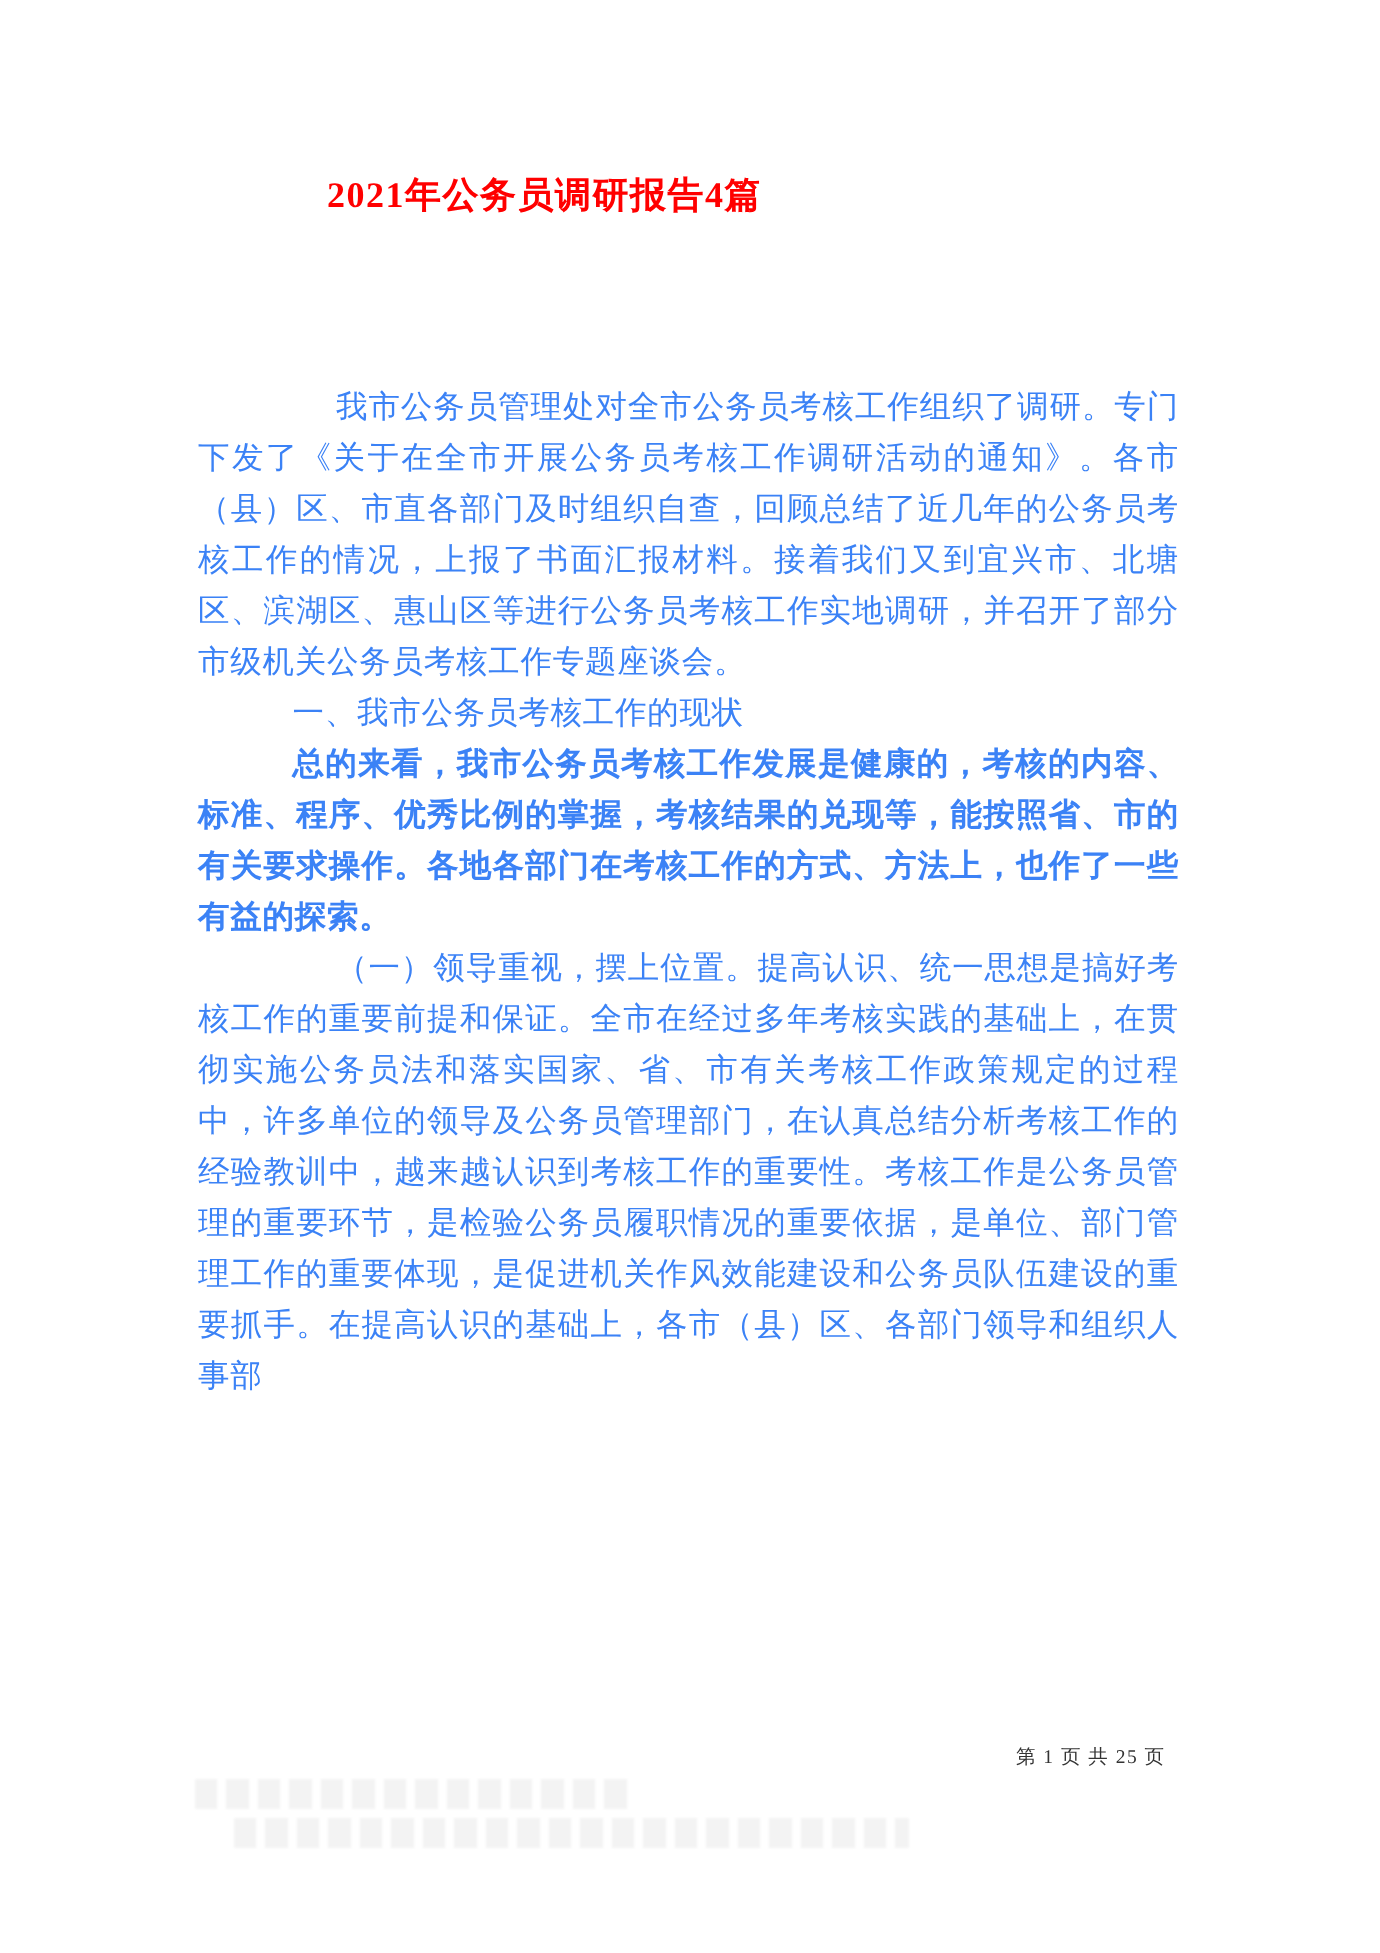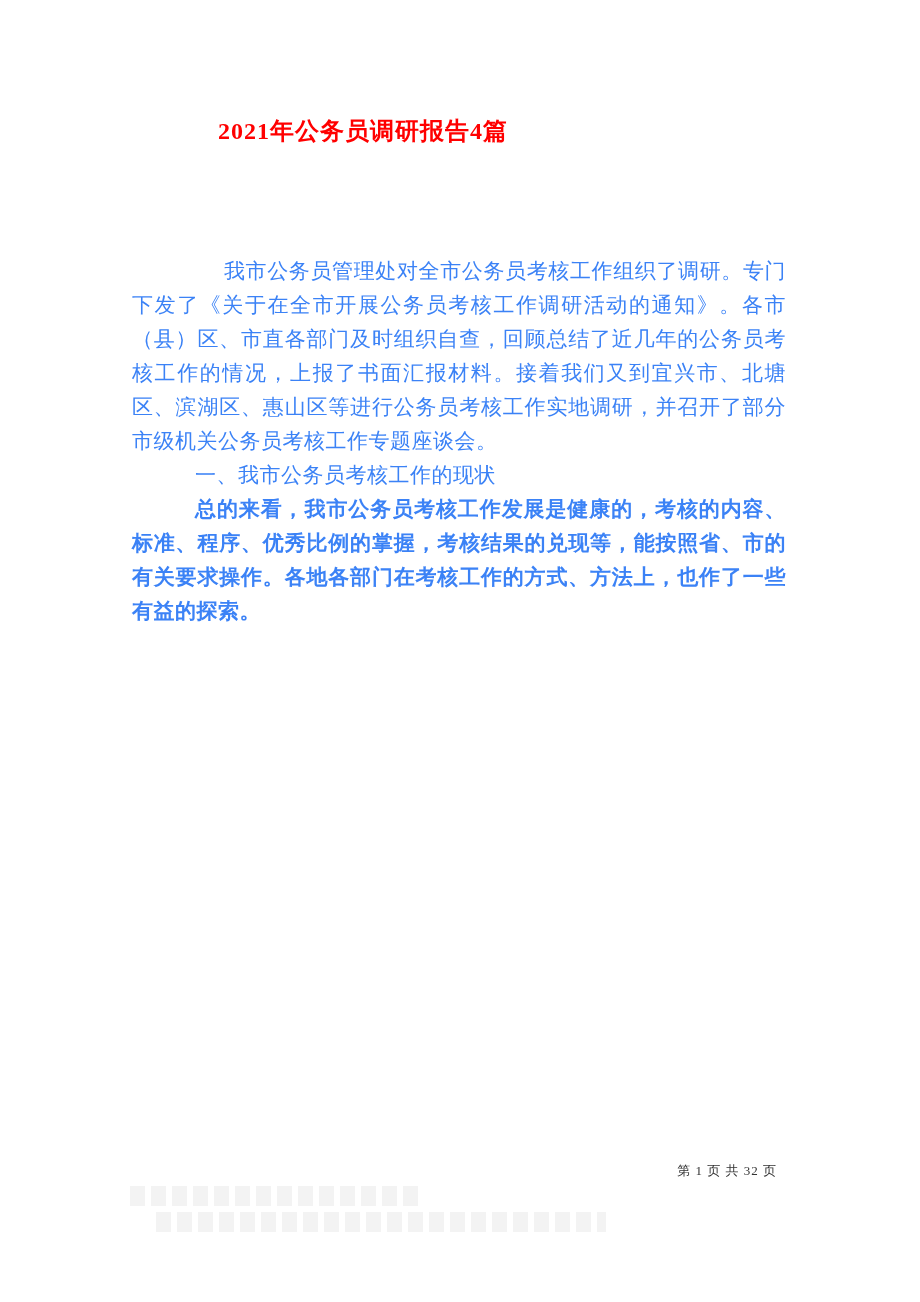--- a/index.html
+++ b/index.html
@@ -81,20 +81,21 @@
 </head>
 <body>
 
 <div class="page">
   <div class="content">
     <h1 class="doc-title">2021年公务员调研报告4篇</h1>
     <div class="body-text">
       <p class="para indent-xl">我市公务员管理处对全市公务员考核工作组织了调研。专门下发了《关于在全市开展公务员考核工作调研活动的通知》。各市（县）区、市直各部门及时组织自查，回顾总结了近几年的公务员考核工作的情况，上报了书面汇报材料。接着我们又到宜兴市、北塘区、滨湖区、惠山区等进行公务员考核工作实地调研，并召开了部分市级机关公务员考核工作专题座谈会。</p>
       <p class="para indent-md heading">一、我市公务员考核工作的现状</p>
       <p class="para indent-md">总的来看，我市公务员考核工作发展是健康的，考核的内容、标准、程序、优秀比例的掌握，考核结果的兑现等，能按照省、市的有关要求操作。各地各部门在考核工作的方式、方法上，也作了一些有益的探索。</p>
+      <p class="para indent-xl">（一）领导重视，摆上位置。提高认识、统一思想是搞好考核工作的重要前提和保证。全市在经过多年考核实践的基础上，在贯彻实施公务员法和落实国家、省、市有关考核工作政策规定的过程中，许多单位的领导及公务员管理部门，在认真总结分析考核工作的经验教训中，越来越认识到考核工作的重要性。考核工作是公务员管理的重要环节，是检验公务员履职情况的重要依据，是单位、部门管理工作的重要体现，是促进机关作风效能建设和公务员队伍建设的重要抓手。在提高认识的基础上，各市（县）区、各部门领导和组织人事部</p>
     </div>
   </div>
 
   <div class="ghost ghost-1"></div>
   <div class="ghost ghost-2"></div>
 
-  <div class="footer">第 1 页 共 32 页</div>
+  <div class="footer">第 1 页 共 25 页</div>
 </div>
 
 </body></html>

